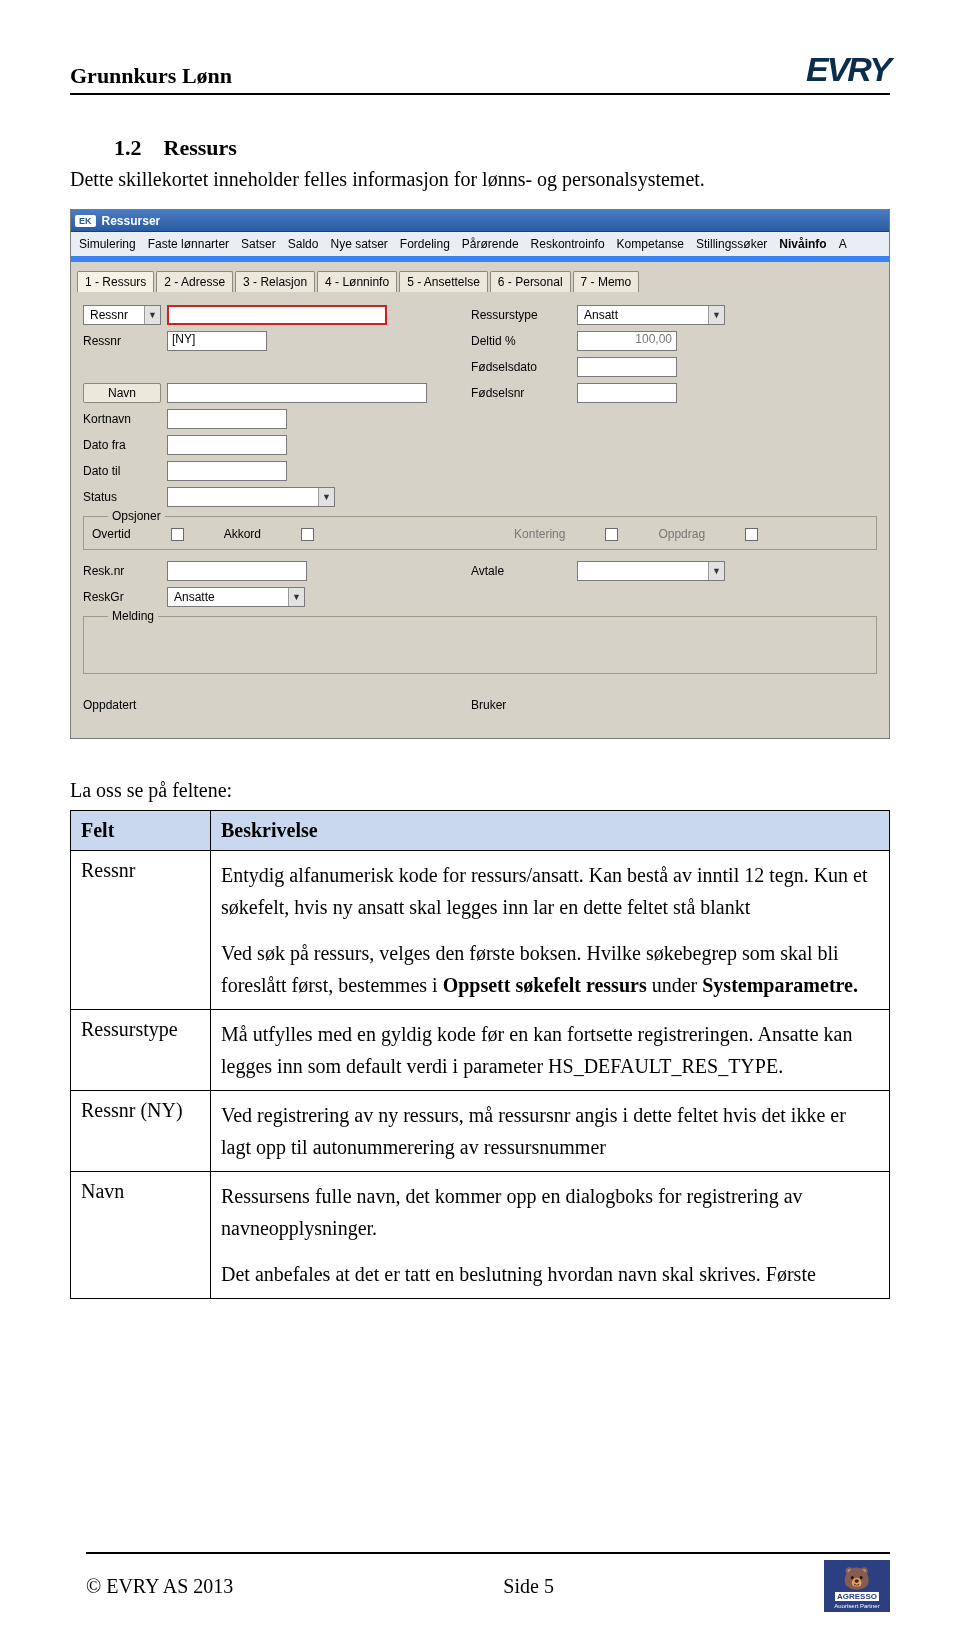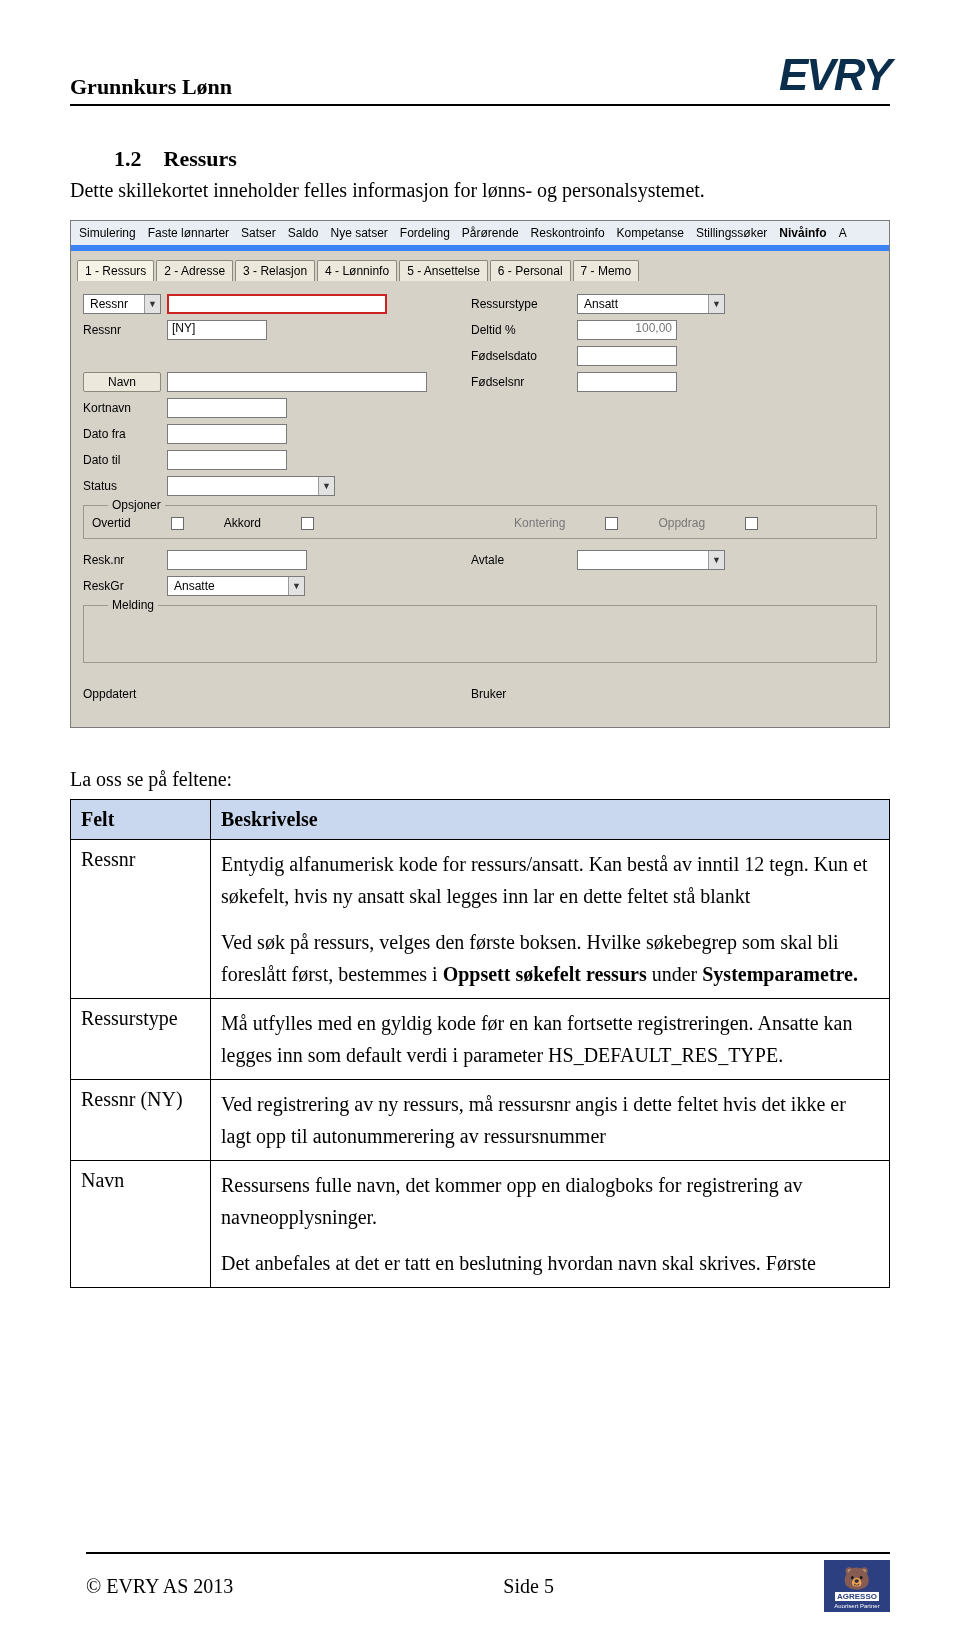--- a/index.html
+++ b/index.html
@@ -21,21 +21,21 @@
     margin-bottom: 40px;
   }
   .pg-header .title {
     font-weight: bold;
     font-size: 22px;
   }
   .evry-logo {
     font-family: Arial, sans-serif;
     font-weight: 900;
     font-style: italic;
-    font-size: 44px;
+    font-size: 34px;
     color: #0b2e4d;
     letter-spacing: -2px;
   }
   .section-heading {
     font-weight: bold;
     font-size: 22px;
     margin: 4px 0 4px 44px;
   }
   .intro-text {
     font-size: 20px;
@@ -234,20 +234,24 @@
   <div class="evry-logo">EVRY</div>
 </div>
 
 <div class="section-heading">
   <span>1.2</span>&nbsp;&nbsp;&nbsp;
   <span>Ressurs</span>
 </div>
 <p class="intro-text">Dette skillekortet inneholder felles informasjon for lønns- og personalsystemet.</p>
 
 <div class="app-shot">
+  <div class="win-titlebar">
+    <span class="ek-badge">EK</span>
+    <span class="win-title">Ressurser</span>
+  </div>
   <div class="toolbar" id="toolbar">
       <span>Simulering</span>
       <span>Faste lønnarter</span>
       <span>Satser</span>
       <span>Saldo</span>
       <span>Nye satser</span>
       <span>Fordeling</span>
       <span>Pårørende</span>
       <span>Reskontroinfo</span>
       <span>Kompetanse</span>

